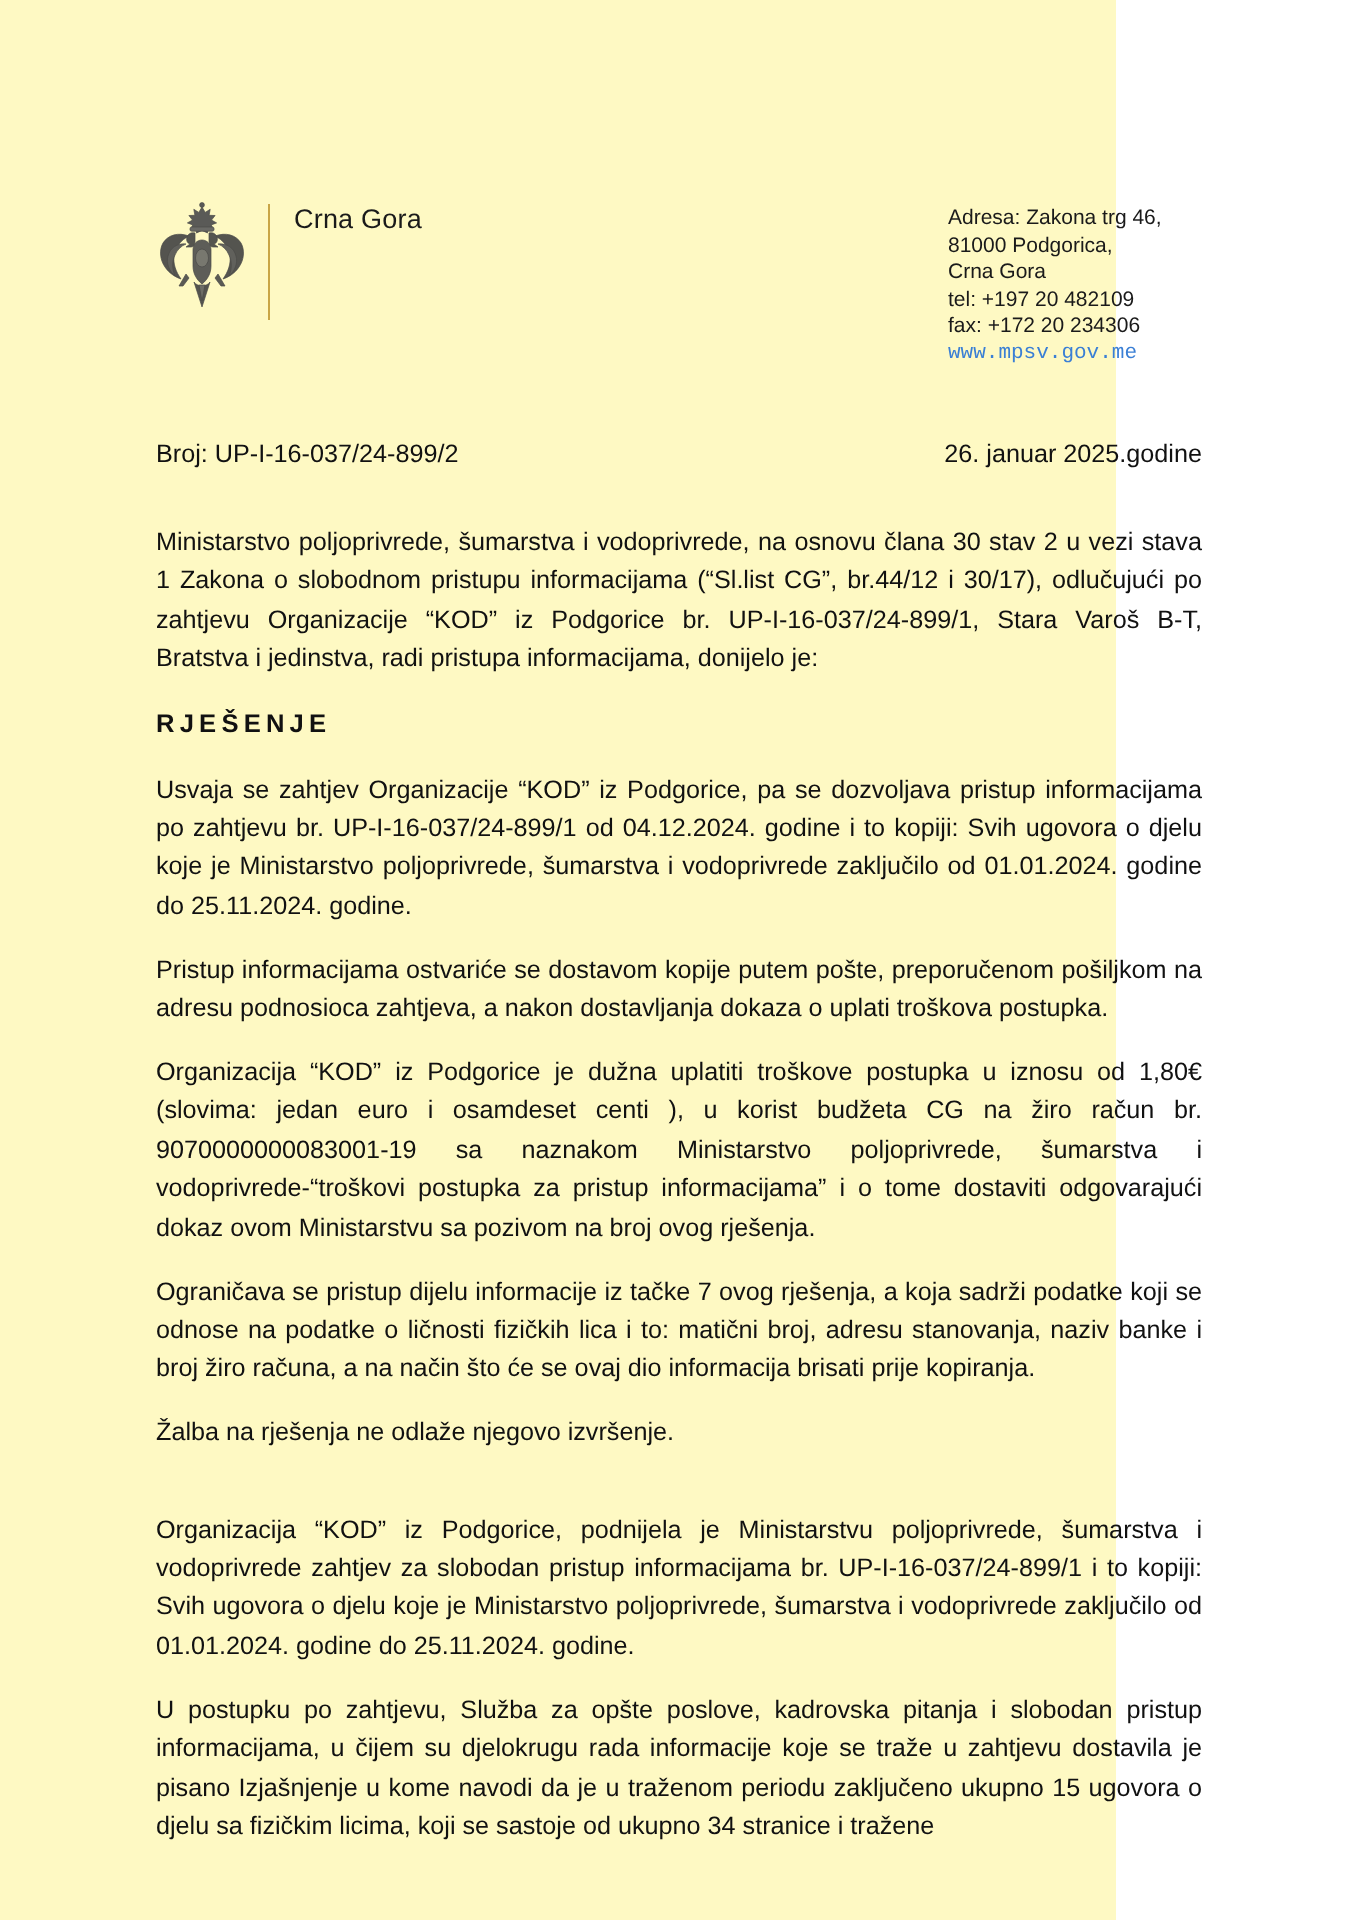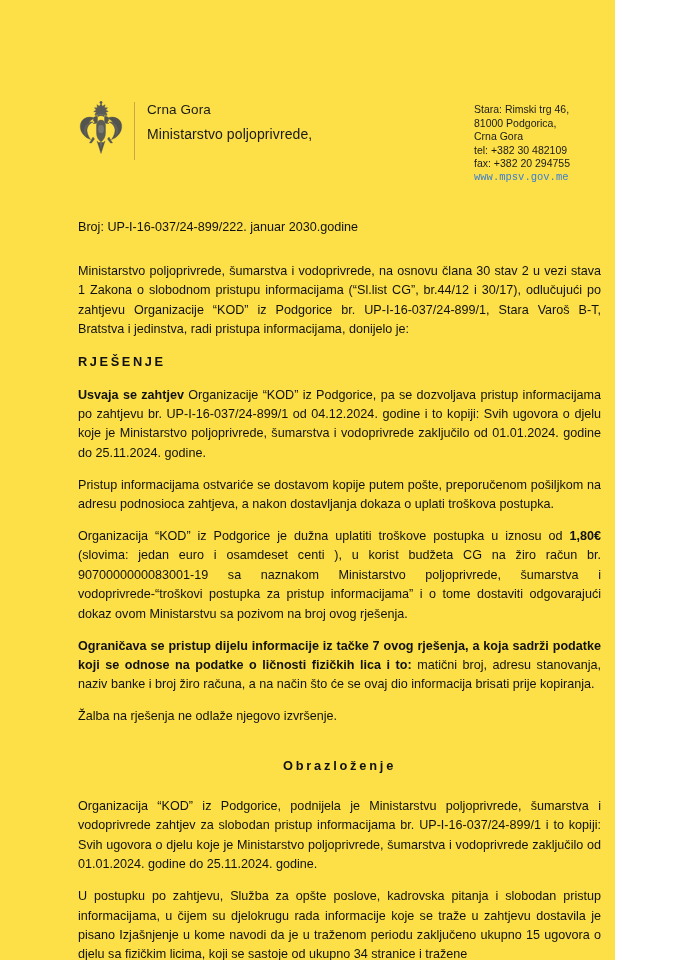--- a/index.html
+++ b/index.html
@@ -11,23 +11,23 @@
   body {
     width: 679px;
     height: 960px;
     overflow: hidden;
     font-family: "Liberation Sans", sans-serif;
     color: #111111;
     position: relative;
   }
 
   .page {
-    width: 615px;
+    width: 558px;
     height: 960px;
-    background: #fde047;
+    background: #fef9c3;
     box-sizing: border-box;
     position: relative;
   }
 
   
   .letterhead {
     position: absolute;
     left: 0;
     top: 98px;
     width: 679px;
@@ -90,21 +90,21 @@
     font-family: Liberation Mono, monospace;
   }
 
   
   .refline {
     position: absolute;
     left: 78px;
     top: 219px;
     width: 523px;
     display: flex;
-    justify-content: flex-start;
+    justify-content: space-between;
     font-size: 12.6px;
     line-height: 17px;
     color: #111;
   }
 
   
   .body {
     position: absolute;
     left: 78px;
     top: 262px;
@@ -129,21 +129,21 @@
     font-size: 12.8px;
   }
   .heading-obraz {
     text-align: center !important;
     font-weight: bold;
     letter-spacing: 2.8px;
     margin: 14px 0 22px 0 !important;
     font-size: 12.8px;
   }
 
-  b, strong { font-weight: bold; }
+  b, strong { font-weight: normal; }
 </style>
 </head>
 <body>
 
 <div class="page">
 
   <div class="letterhead">
 
     <div class="lh-left">
 
@@ -176,57 +176,55 @@
             <path d="M62 74 L69 86 L65 86 L59 78 Z" fill="#5a5a54"></path>
           </g>
         </svg>
       </div>
 
       <div class="lh-divider"></div>
 
       <div class="lh-text">
         <div class="lh-country">Crna Gora</div>
         <div class="lh-ministry">
-          <div>Ministarstvo poljoprivrede,</div>
         </div>
       </div>
     </div>
 
     <div class="lh-right">
-      <div>Stara: Rimski trg 46,</div>
+      <div>Adresa: Zakona trg 46,</div>
       <div>81000 Podgorica,</div>
       <div>Crna Gora</div>
-      <div>tel: +382 30 482109</div>
-      <div>fax: +382 20 294755</div>
+      <div>tel: +197 20 482109</div>
+      <div>fax: +172 20 234306</div>
       <div class="url">www.mpsv.gov.me</div>
     </div>
   </div>
 
   <div class="refline">
     <span>Broj: UP-I-16-037/24-899/2</span>
-    <span>22. januar 2030.godine</span>
+    <span>26. januar 2025.godine</span>
   </div>
 
   <div class="body">
 
     <p>Ministarstvo poljoprivrede, šumarstva i vodoprivrede, na osnovu člana 30 stav 2 u vezi stava 1 Zakona o slobodnom pristupu informacijama (“Sl.list CG”, br.44/12 i 30/17), odlučujući  po zahtjevu Organizacije “KOD” iz Podgorice br. UP-I-16-037/24-899/1, Stara Varoš B-T, Bratstva i jedinstva,  radi pristupa informacijama, donijelo je:</p>
 
     <p class="heading-center">RJEŠENJE</p>
 
     <p><b>Usvaja se zahtjev</b><span> Organizacije “KOD” iz Podgorice, pa se dozvoljava pristup informacijama po zahtjevu br. UP-I-16-037/24-899/1 od 04.12.2024. godine i to kopiji: Svih ugovora o djelu koje je Ministarstvo poljoprivrede, šumarstva i vodoprivrede zaključilo od 01.01.2024. godine do 25.11.2024. godine.</span></p>
 
     <p>Pristup informacijama ostvariće se dostavom kopije putem pošte, preporučenom pošiljkom na adresu podnosioca zahtjeva, a nakon dostavljanja dokaza o uplati troškova postupka.</p>
 
     <p><span>Organizacija “KOD” iz Podgorice je dužna uplatiti troškove postupka u iznosu od </span><b>1,80€</b><span> (slovima: jedan euro i osamdeset  centi ), u korist budžeta CG na žiro račun  br. 9070000000083001-19 sa naznakom Ministarstvo poljoprivrede, šumarstva i vodoprivrede-“troškovi postupka za pristup informacijama” i o tome dostaviti odgovarajući dokaz ovom Ministarstvu sa pozivom na broj ovog rješenja.</span></p>
 
     <p><b>Ograničava se pristup dijelu informacije iz tačke 7 ovog rješenja, a koja  sadrži podatke koji se odnose na podatke o ličnosti  fizičkih lica i to:</b><span> matični broj, adresu stanovanja, naziv banke i broj žiro računa, a na način što će se ovaj dio informacija brisati prije kopiranja.</span></p>
 
     <p class="last-tight">Žalba na rješenja ne odlaže njegovo izvršenje.</p>
 
-    <p class="heading-obraz">Obrazloženje</p>
 
     <p>Organizacija “KOD” iz Podgorice, podnijela je Ministarstvu poljoprivrede, šumarstva i vodoprivrede zahtjev za slobodan pristup informacijama br. UP-I-16-037/24-899/1 i to kopiji: Svih ugovora o djelu koje je Ministarstvo poljoprivrede, šumarstva i vodoprivrede zaključilo od 01.01.2024. godine do 25.11.2024. godine.</p>
 
     <p>U postupku po zahtjevu, Služba za opšte poslove, kadrovska pitanja i slobodan pristup informacijama, u čijem su djelokrugu rada informacije koje se traže u zahtjevu dostavila je pisano Izjašnjenje u kome navodi da je u traženom periodu zaključeno ukupno 15 ugovora o djelu sa fizičkim licima, koji se sastoje od ukupno 34 stranice i tražene</p>
 
   </div>
 
 </div>
 
 </body></html>

